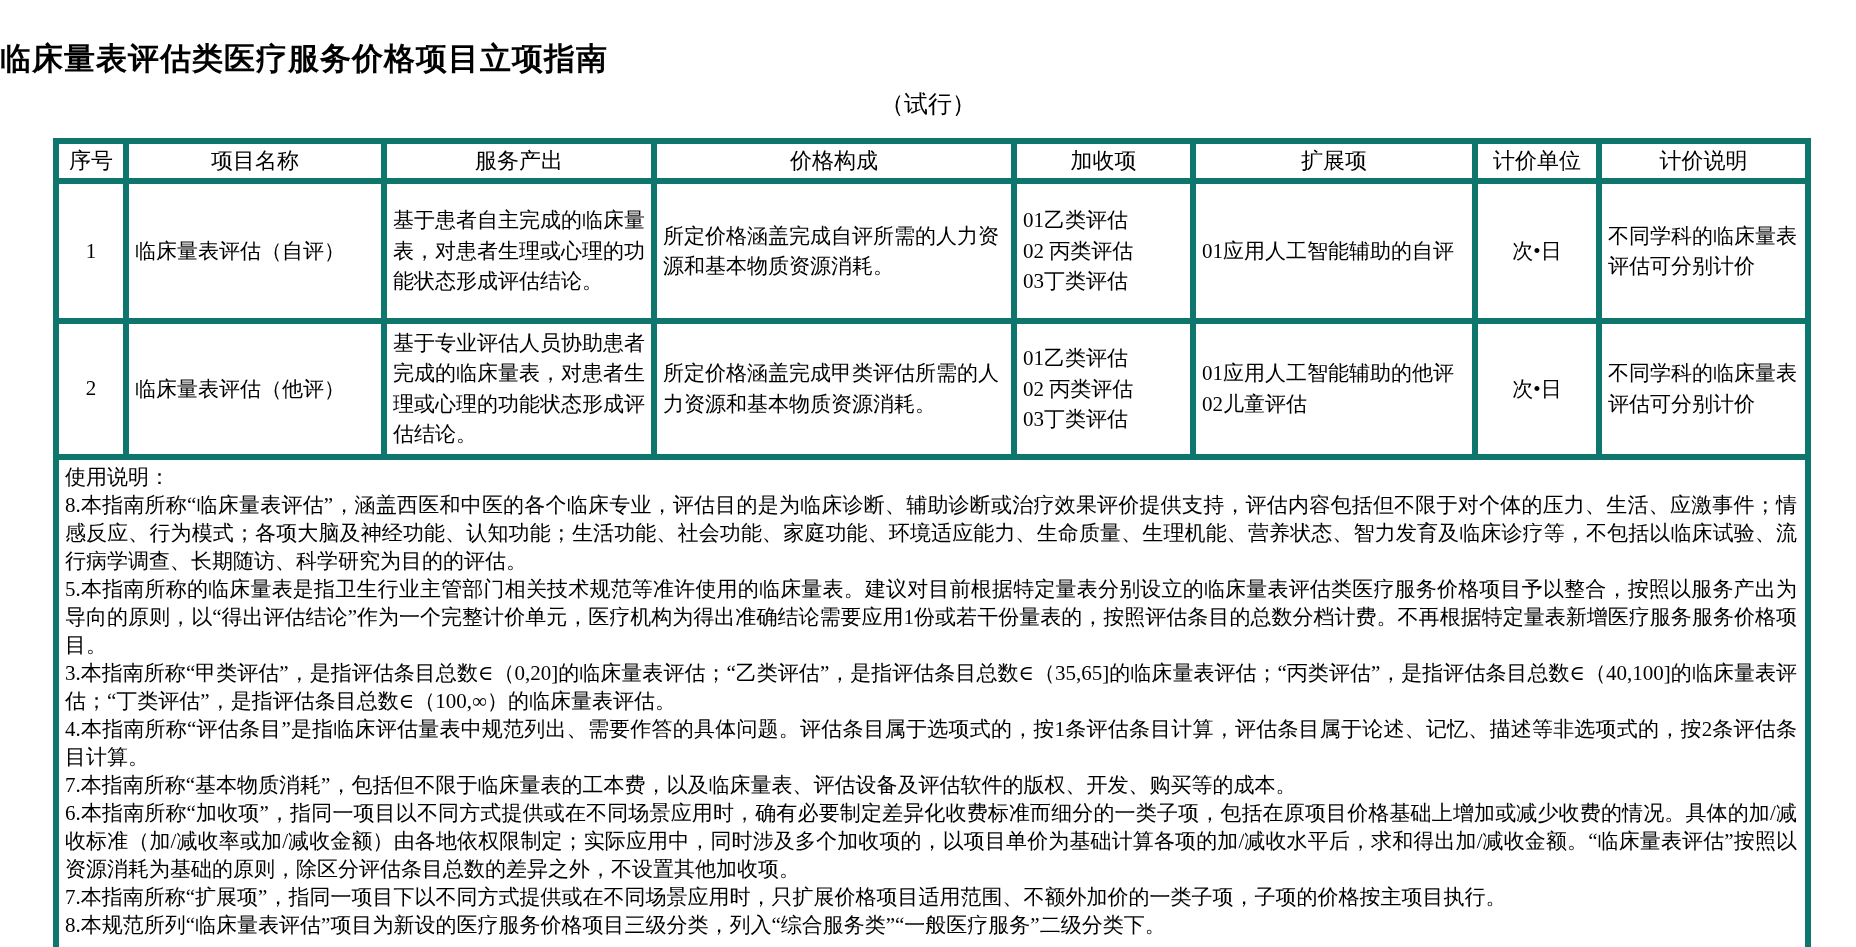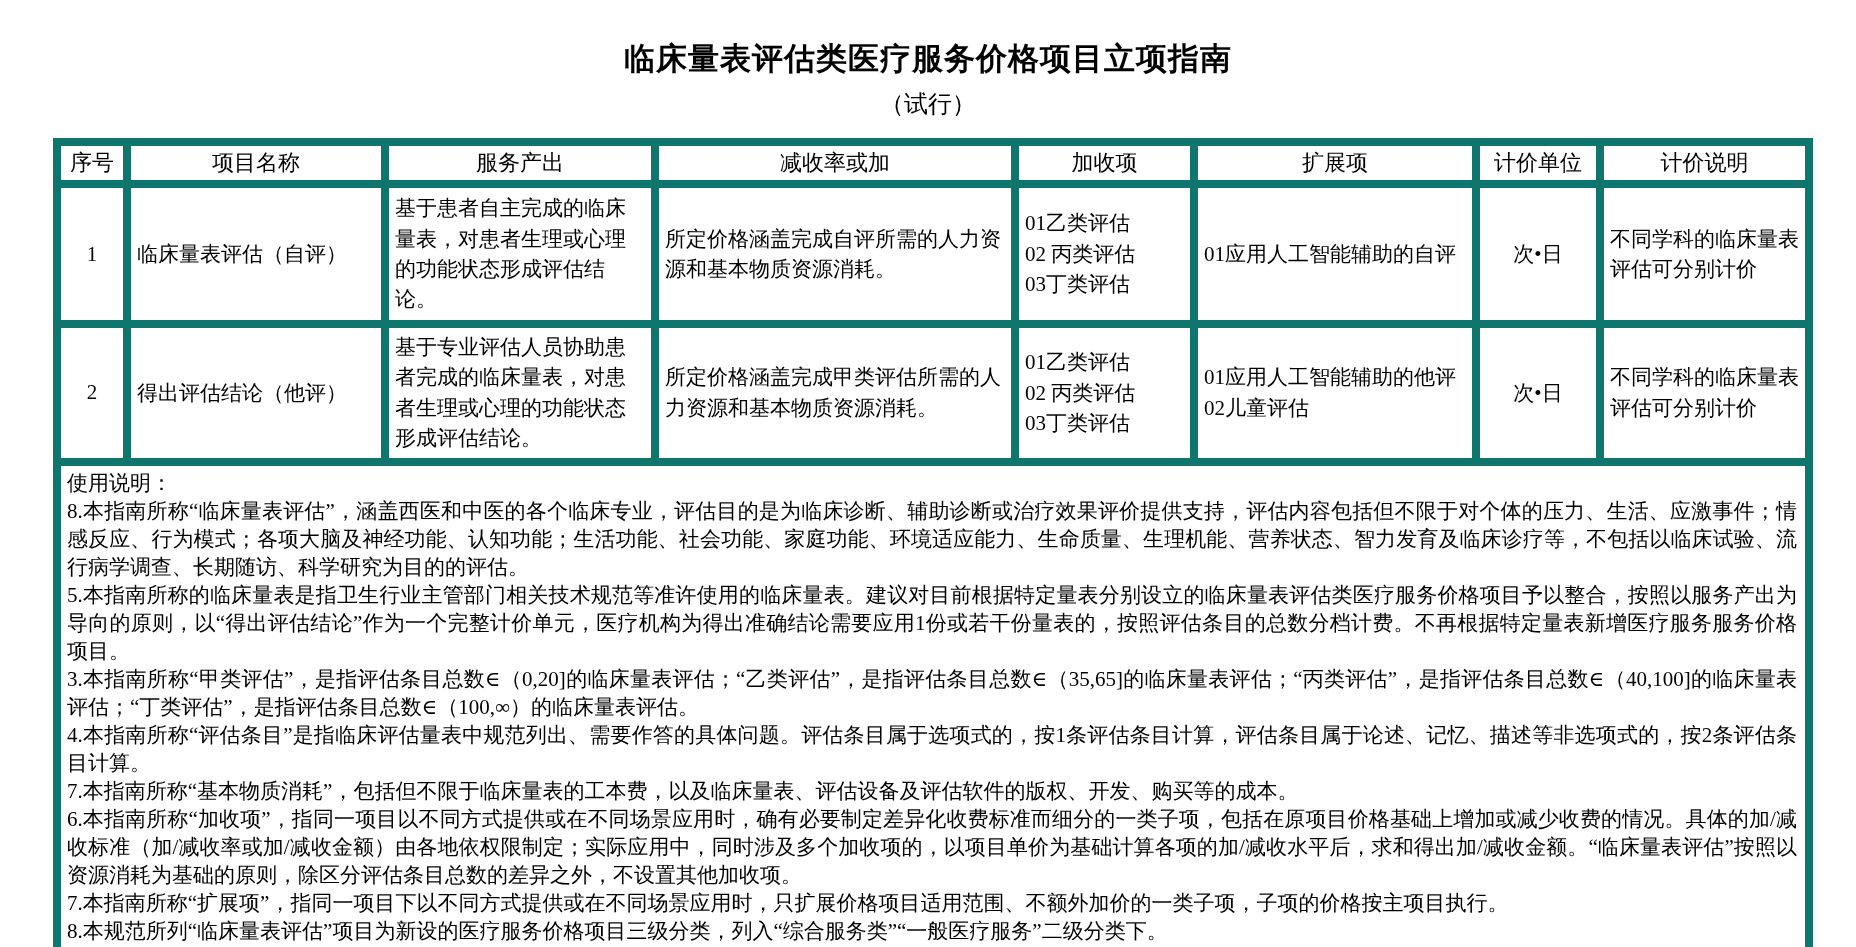--- a/index.html
+++ b/index.html
@@ -5,21 +5,20 @@
   * { margin: 0; padding: 0; box-sizing: border-box; }
   html, body {
     width: 1856px; height: 947px;
     background: #ffffff;
     color: #000000;
     font-family: "Liberation Serif", "DejaVu Serif", serif;
     overflow: hidden;
   }
   .doc-title {
     margin-top: 38px;
-    text-align: center;
     font-size: 31px;
     font-weight: bold;
     letter-spacing: 1px;
   }
   .doc-subtitle {
     margin-top: 8px;
     text-align: center;
     font-size: 24px;
     font-weight: normal;
   }
@@ -32,21 +31,21 @@
   }
   table.pricing col.c-seq   { width: 70px; }
   table.pricing col.c-name  { width: 258px; }
   table.pricing col.c-out   { width: 270px; }
   table.pricing col.c-price { width: 360px; }
   table.pricing col.c-sur   { width: 179px; }
   table.pricing col.c-ext   { width: 282px; }
   table.pricing col.c-unit  { width: 124px; }
   table.pricing col.c-note  { width: 209px; }
   table.pricing th, table.pricing td {
-    border: 8px solid #0f766e;
+    border: 6px solid #0f766e;
     vertical-align: middle;
     font-weight: normal;
   }
   table.pricing th {
     height: 37px;
     text-align: center;
     font-size: 22px;
     padding: 2px 4px;
   }
   td.cell-center { text-align: center; }
@@ -85,21 +84,21 @@
     <col class="c-sur">
       <col class="c-ext">
       <col class="c-unit">
       <col class="c-note">
   </colgroup>
   <thead>
     <tr>
       <th>序号</th>
       <th>项目名称</th>
       <th>服务产出</th>
-      <th>减收率或加</th>
+      <th>价格构成</th>
       <th>加收项</th>
       <th>扩展项</th>
       <th>计价单位</th>
       <th>计价说明</th>
     </tr>
   </thead>
   <tbody>
     <tr class="data-row-1">
       <td class="cell-center">1</td>
       <td class="cell-text">临床量表评估（自评）</td>
@@ -107,21 +106,21 @@
       <td class="cell-text">所定价格涵盖完成自评所需的人力资源和基本物质资源消耗。</td>
       <td class="cell-text prelined">01乙类评估
 02 丙类评估
 03丁类评估</td>
       <td class="cell-text prelined">01应用人工智能辅助的自评</td>
       <td class="cell-center">次•日</td>
       <td class="cell-text">不同学科的临床量表评估可分别计价</td>
     </tr>
     <tr class="data-row-2">
       <td class="cell-center">2</td>
-      <td class="cell-text">得出评估结论（他评）</td>
+      <td class="cell-text">临床量表评估（他评）</td>
       <td class="cell-text">基于专业评估人员协助患者完成的临床量表，对患者生理或心理的功能状态形成评估结论。</td>
       <td class="cell-text">所定价格涵盖完成甲类评估所需的人力资源和基本物质资源消耗。</td>
       <td class="cell-text prelined">01乙类评估
 02 丙类评估
 03丁类评估</td>
       <td class="cell-text prelined">01应用人工智能辅助的他评
 02儿童评估</td>
       <td class="cell-center">次•日</td>
       <td class="cell-text">不同学科的临床量表评估可分别计价</td>
     </tr>

